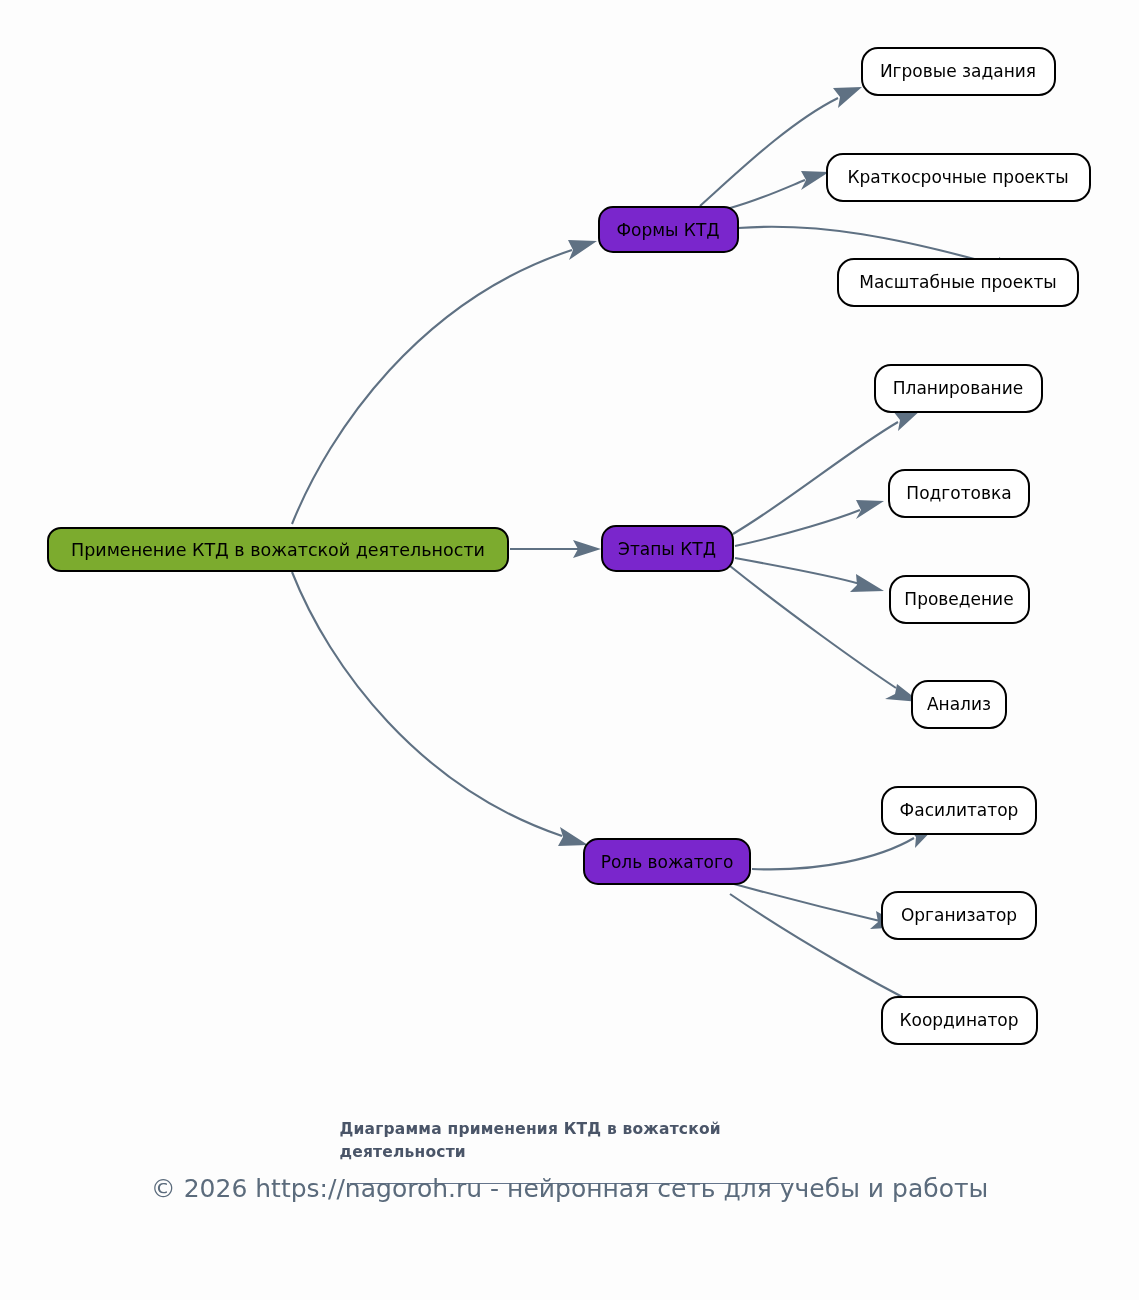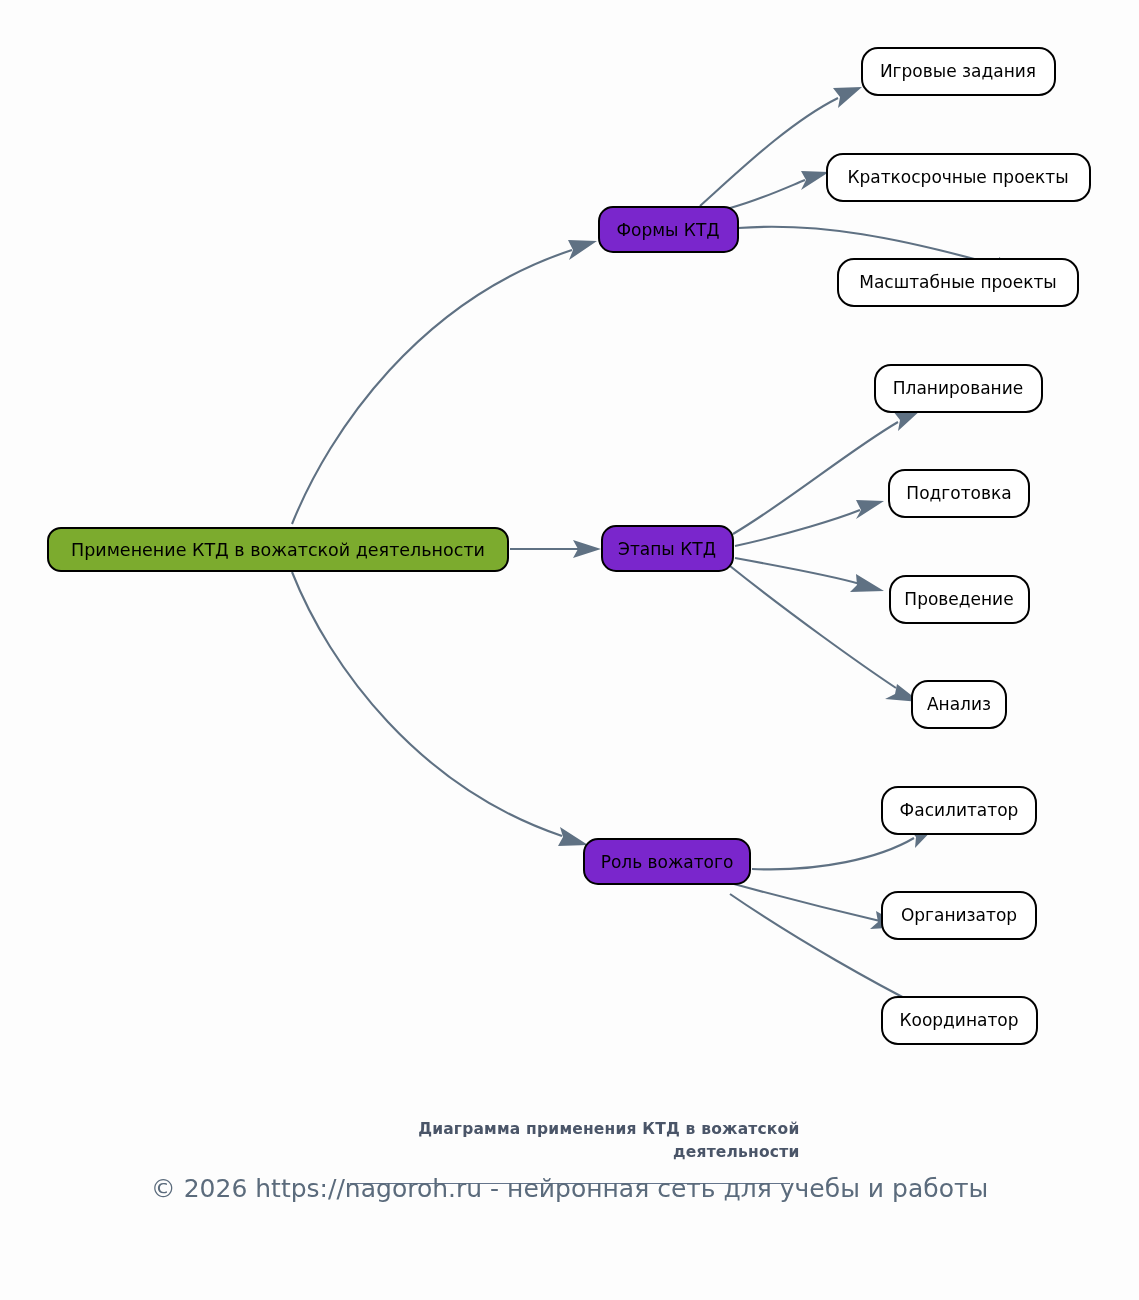--- a/index.html
+++ b/index.html
@@ -63,21 +63,21 @@
   }
   .arrowhead {
     fill: #5f7183;
     stroke: none;
   }
   .caption-block {
     position: absolute;
     left: 0;
     top: 1118px;
     width: 1139px;
-    text-align: right;
+    text-align: left;
   }
   .caption-title {
     font-family: "DejaVu Sans", sans-serif;
     font-size: 15.5px;
     font-weight: bold;
     color: #4a5568;
     line-height: 1.5;
     letter-spacing: 0.2px;
     max-width: 460px;
     margin: 0 auto;

